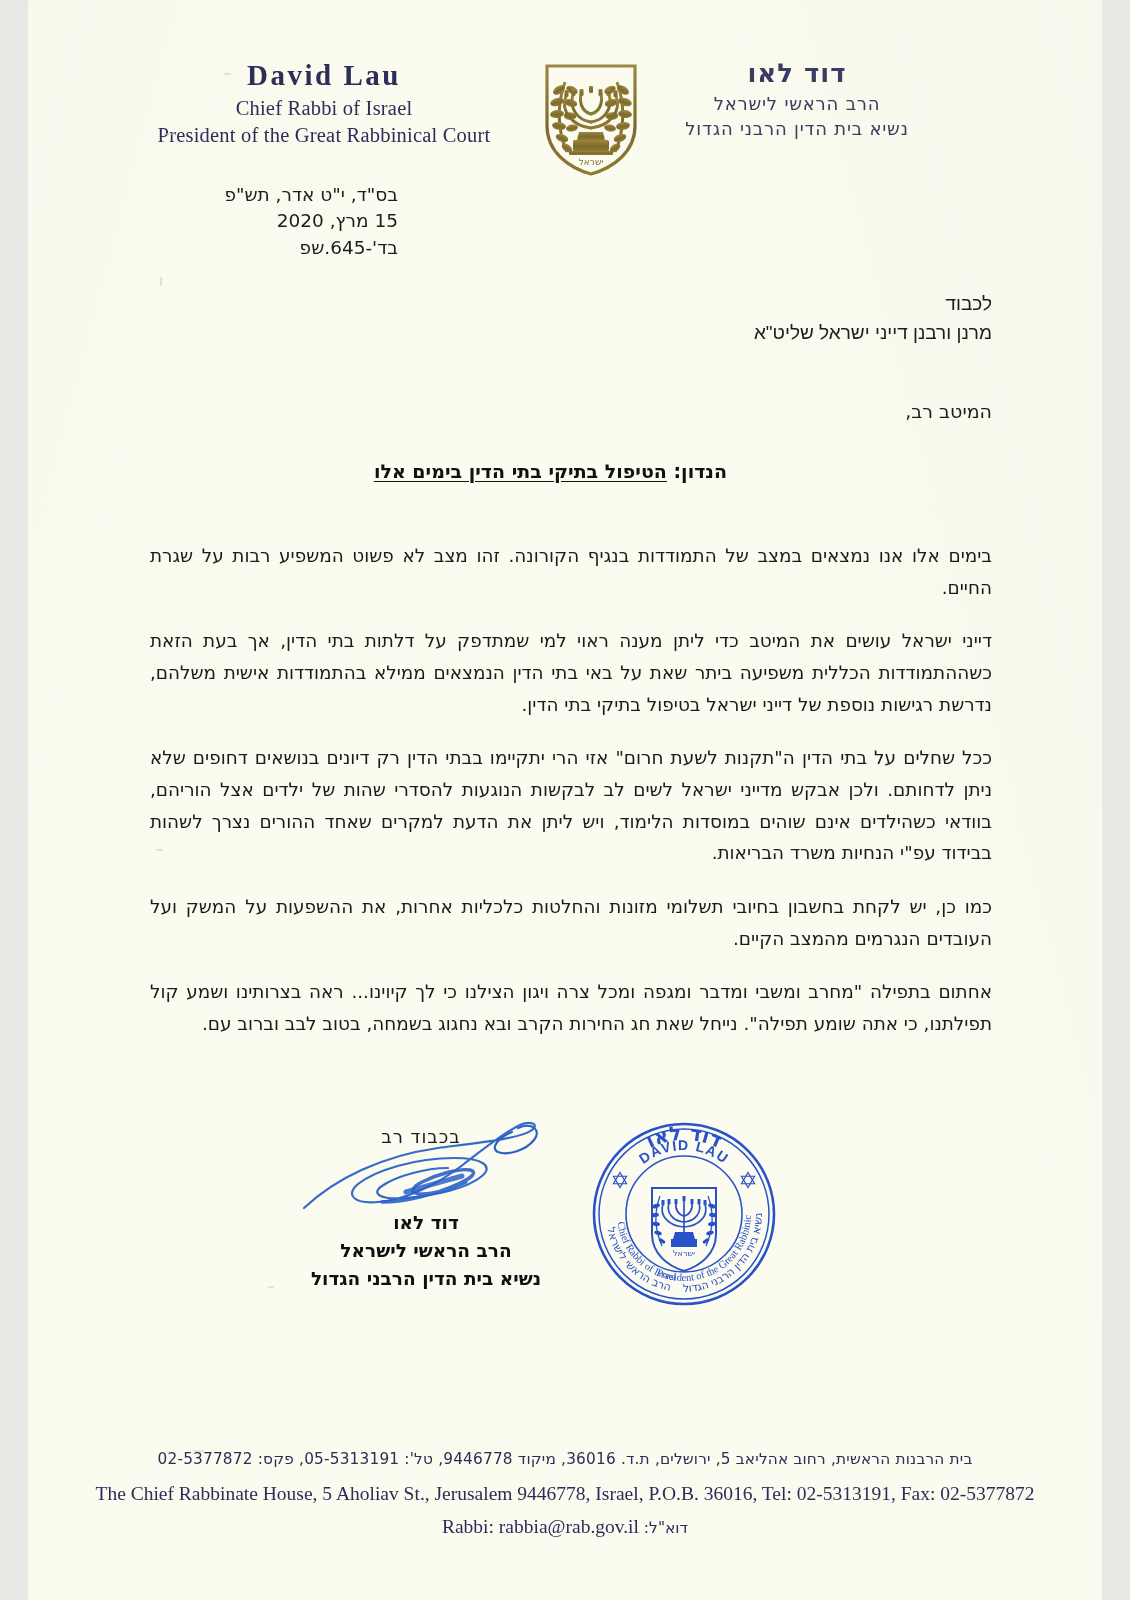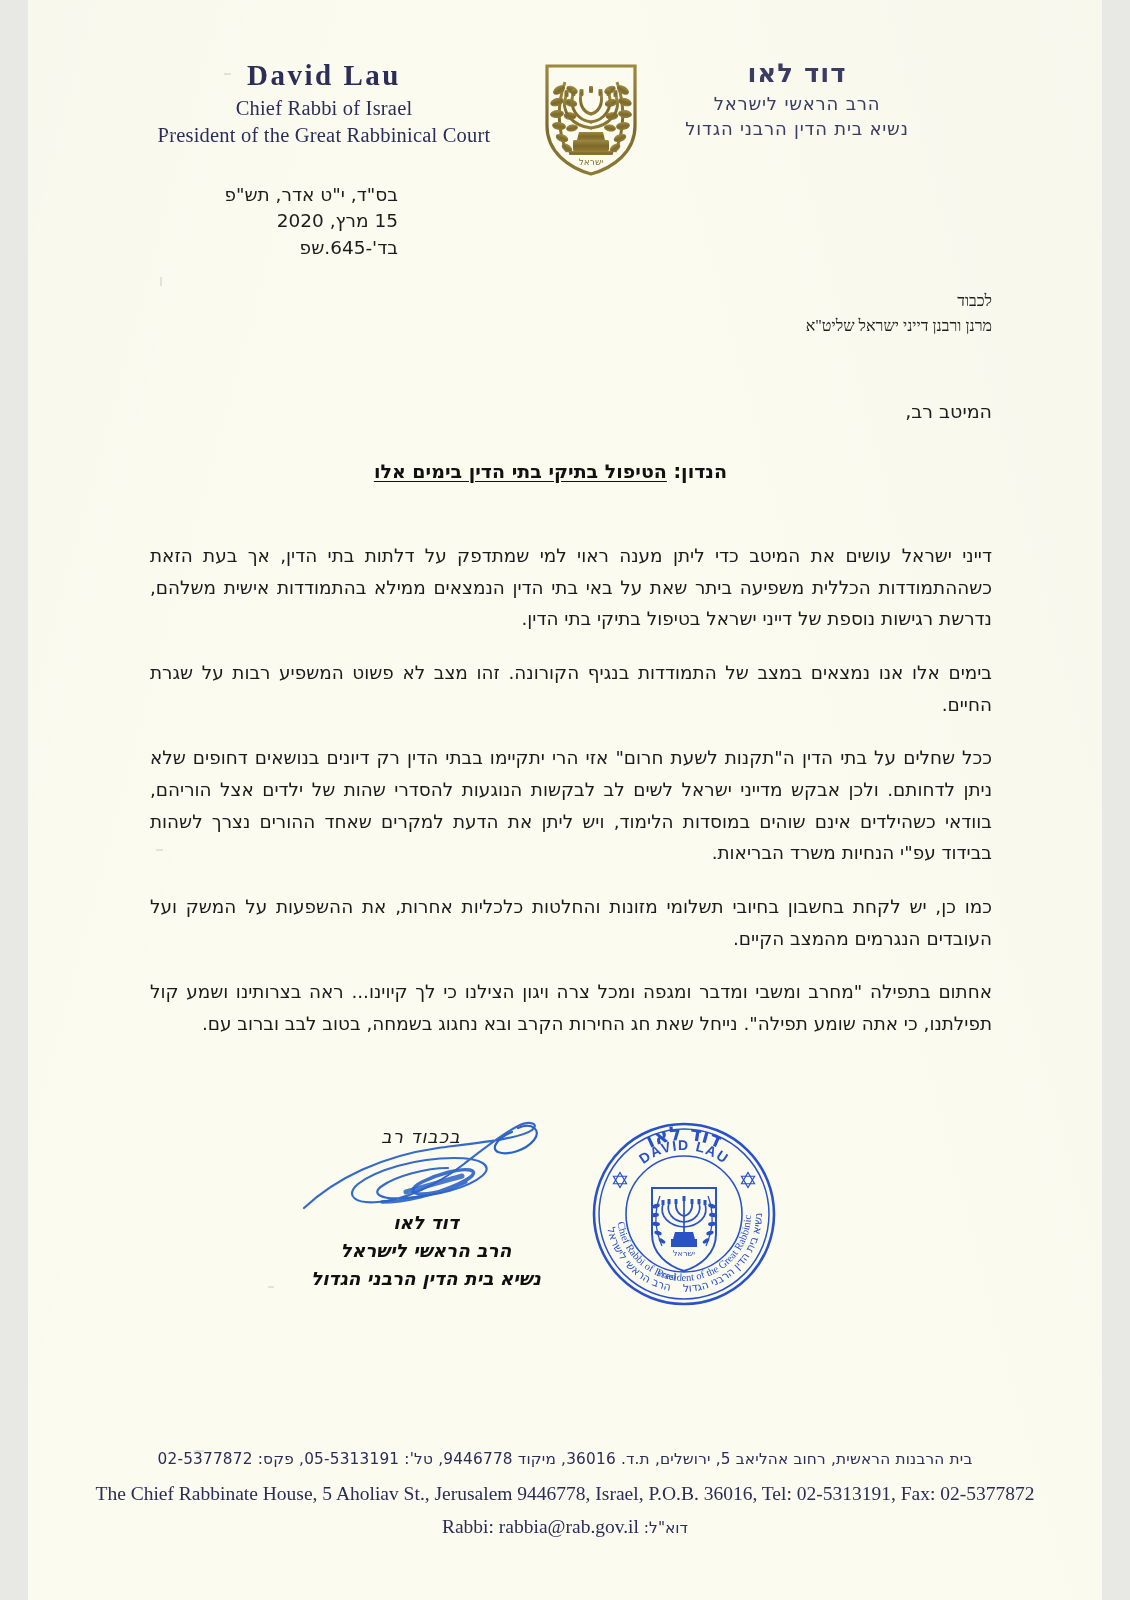--- a/index.html
+++ b/index.html
@@ -105,22 +105,22 @@
     line-height: 1.42;
   }
   
   .addressee {
     position: absolute;
     right: 110px;
     top: 289px;
     direction: rtl;
     text-align: right;
     color: #1d1d1d;
-    font-family: Liberation Serif, serif;
-    font-size: 16px;
+    font-family: Liberation Sans, sans-serif;
+    font-size: 19px;
     line-height: 1.55;
     margin-left: 20px;
   }
   .greeting {
     position: absolute;
     right: 110px;
     top: 400px;
     direction: rtl;
     text-align: right;
     color: #1d1d1d;
@@ -162,21 +162,20 @@
     text-align-last: right;
   }
   
   .sig-block {
     position: absolute;
     left: 248px;
     top: 1126px;
     width: 300px;
     text-align: center;
     direction: rtl;
-    font-style: italic;
   }
   .sig-regards {
     font-family: "DejaVu Sans", sans-serif;
     font-size: 18px;
     color: #1b1b1b;
     letter-spacing: 1px;
     margin-right: 10px;
   }
   .sig-svg-wrap {
     position: absolute;
@@ -342,22 +341,22 @@
   </div>
 
   <div class="greeting">המיטב רב,</div>
 
   <div class="subject">
     <span>הנדון:</span>
     <span class="subject-value">הטיפול בתיקי בתי הדין בימים אלו</span>
   </div>
 
   <div class="body">
+    <p>בימים אלו אנו נמצאים במצב של התמודדות בנגיף הקורונה. זהו מצב לא פשוט המשפיע רבות על שגרת החיים.</p>
     <p>דייני ישראל עושים את המיטב כדי ליתן מענה ראוי למי שמתדפק על דלתות בתי הדין, אך בעת הזאת כשההתמודדות הכללית משפיעה ביתר שאת על באי בתי הדין הנמצאים ממילא בהתמודדות אישית משלהם, נדרשת רגישות נוספת של דייני ישראל בטיפול בתיקי בתי הדין.</p>
-    <p>בימים אלו אנו נמצאים במצב של התמודדות בנגיף הקורונה. זהו מצב לא פשוט המשפיע רבות על שגרת החיים.</p>
     <p>ככל שחלים על בתי הדין ה"תקנות לשעת חרום" אזי הרי יתקיימו בבתי הדין רק דיונים בנושאים דחופים שלא ניתן לדחותם. ולכן אבקש מדייני ישראל לשים לב לבקשות הנוגעות להסדרי שהות של ילדים אצל הוריהם, בוודאי כשהילדים אינם שוהים במוסדות הלימוד, ויש ליתן את הדעת למקרים שאחד ההורים נצרך לשהות בבידוד עפ"י הנחיות משרד הבריאות.</p>
     <p>כמו כן, יש לקחת בחשבון בחיובי תשלומי מזונות והחלטות כלכליות אחרות, את ההשפעות על המשק ועל העובדים הנגרמים מהמצב הקיים.</p>
     <p>אחתום בתפילה "מחרב ומשבי ומדבר ומגפה ומכל צרה ויגון הצילנו כי לך קיוינו... ראה בצרותינו ושמע קול תפילתנו, כי אתה שומע תפילה". נייחל שאת חג החירות הקרב ובא נחגוג בשמחה, בטוב לבב וברוב עם.</p>
   </div>
 
   <div class="sig-block">
     <div class="sig-regards">בכבוד רב</div>
 
     <div class="sig-svg-wrap">
       <svg viewBox="0 0 300 120" width="300" height="120" aria-hidden="true">

